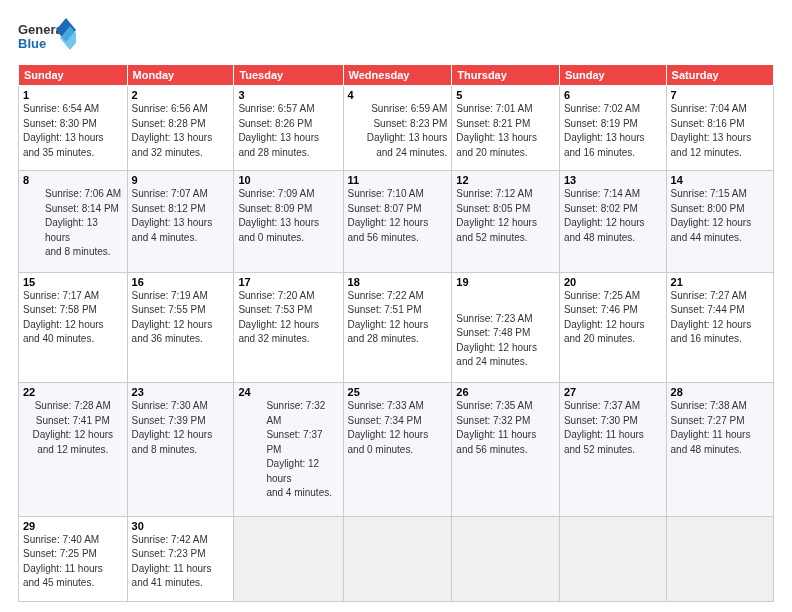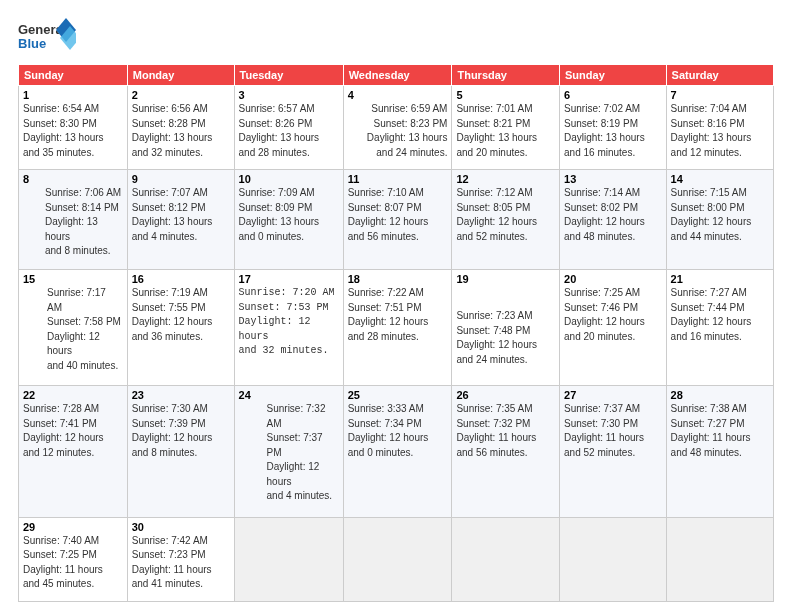--- a/index.html
+++ b/index.html
@@ -212,35 +212,35 @@
             <span class="day-num">14</span>
             <div class="day-info" style="white-space: pre-line;">Sunrise: 7:15 AM
 Sunset: 8:00 PM
 Daylight: 12 hours
 and 44 minutes.</div>
           </td>
         </tr>
         <tr>
           <td>
             <span class="day-num">15</span>
-            <div class="day-info" style="white-space: pre-line; margin-left: 24px;">Sunrise: 7:17 AM
+            <div class="day-info" style="white-space: pre-line;">Sunrise: 7:17 AM
 Sunset: 7:58 PM
 Daylight: 12 hours
 and 40 minutes.</div>
           </td>
           <td>
             <span class="day-num">16</span>
             <div class="day-info" style="white-space: pre-line;">Sunrise: 7:19 AM
 Sunset: 7:55 PM
 Daylight: 12 hours
 and 36 minutes.</div>
           </td>
           <td>
             <span class="day-num">17</span>
-            <div class="day-info" style="white-space: pre-line; font-family: Liberation Mono, monospace;">Sunrise: 7:20 AM
+            <div class="day-info" style="white-space: pre-line;">Sunrise: 7:20 AM
 Sunset: 7:53 PM
 Daylight: 12 hours
 and 32 minutes.</div>
           </td>
           <td>
             <span class="day-num">18</span>
             <div class="day-info" style="white-space: pre-line;">Sunrise: 7:22 AM
 Sunset: 7:51 PM
 Daylight: 12 hours
 and 28 minutes.</div>
@@ -263,42 +263,42 @@
             <span class="day-num">21</span>
             <div class="day-info" style="white-space: pre-line;">Sunrise: 7:27 AM
 Sunset: 7:44 PM
 Daylight: 12 hours
 and 16 minutes.</div>
           </td>
         </tr>
         <tr>
           <td>
             <span class="day-num">22</span>
-            <div class="day-info" style="white-space: pre-line;">Sunrise: 7:28 AM
+            <div class="day-info" style="white-space: pre-line; text-align: center;">Sunrise: 7:28 AM
 Sunset: 7:41 PM
 Daylight: 12 hours
 and 12 minutes.</div>
           </td>
           <td>
             <span class="day-num">23</span>
             <div class="day-info" style="white-space: pre-line;">Sunrise: 7:30 AM
 Sunset: 7:39 PM
 Daylight: 12 hours
 and 8 minutes.</div>
           </td>
           <td>
             <span class="day-num">24</span>
             <div class="day-info" style="white-space: pre-line; margin-left: 28px;">Sunrise: 7:32 AM
 Sunset: 7:37 PM
 Daylight: 12 hours
 and 4 minutes.</div>
           </td>
           <td>
             <span class="day-num">25</span>
-            <div class="day-info" style="white-space: pre-line;">Sunrise: 3:33 AM
+            <div class="day-info" style="white-space: pre-line;">Sunrise: 7:33 AM
 Sunset: 7:34 PM
 Daylight: 12 hours
 and 0 minutes.</div>
           </td>
           <td>
             <span class="day-num">26</span>
             <div class="day-info" style="white-space: pre-line;">Sunrise: 7:35 AM
 Sunset: 7:32 PM
 Daylight: 11 hours
 and 56 minutes.</div>

